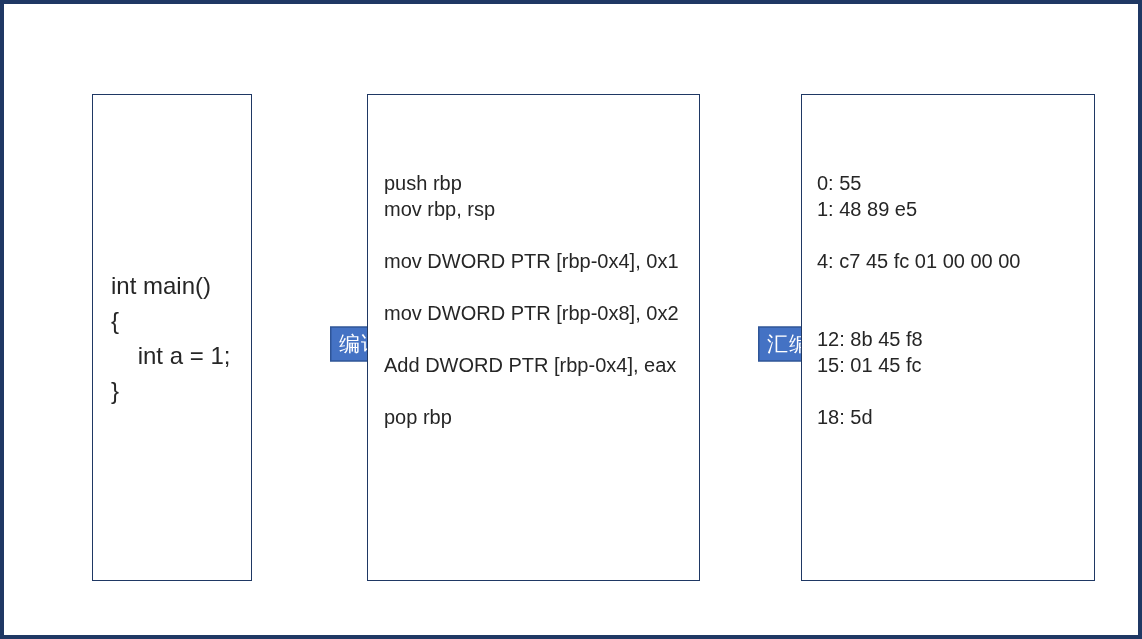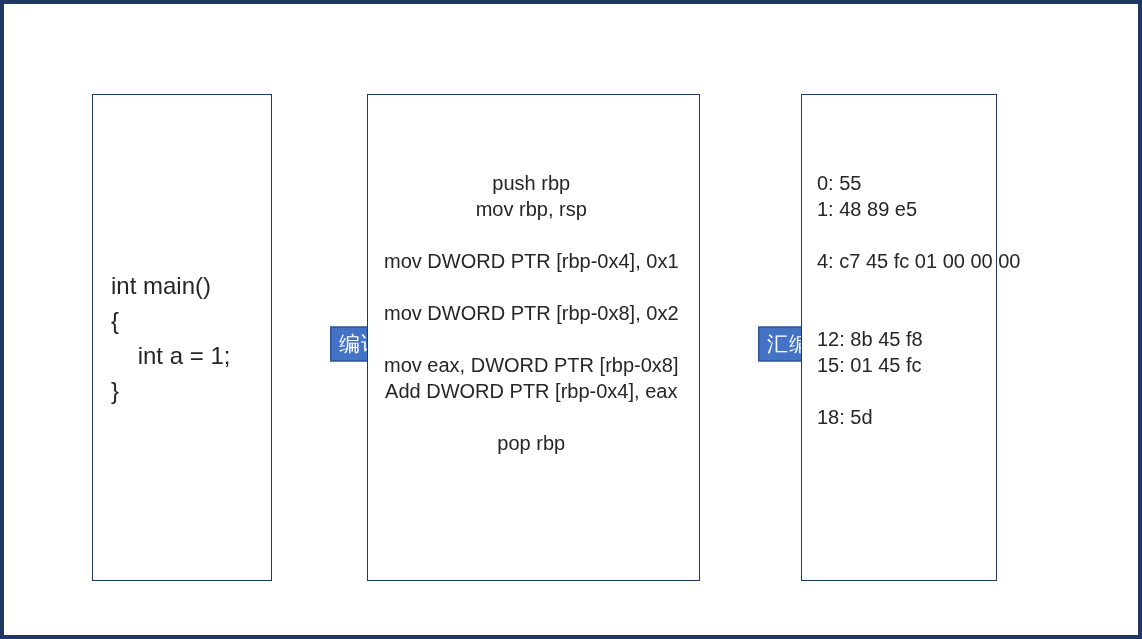--- a/index.html
+++ b/index.html
@@ -17,27 +17,27 @@
   .box {
     position: absolute;
     top: 90px;
     height: 487px;
     border: 1.5px solid #1F3864;
     background: #ffffff;
     display: flex;
     flex-direction: column;
     align-items: flex-start;
   }
-  .box-source   { left: 88px;  width: 180px; justify-content: center; padding-left: 18px; }
+  .box-source   { left: 88px;  width: 160px; justify-content: center; padding-left: 18px; }
   .box-assembly { left: 363px; width: 333px; padding-top: 75px; padding-left: 16px; }
-  .box-machine  { left: 797px; width: 196px; padding-top: 75px; padding-left: 15px; }
+  .box-machine  { left: 797px; width: 294px; padding-top: 75px; padding-left: 15px; }
 
   .code { white-space: pre; }
   .source-code  { font-size: 24px; line-height: 35px; }
-  .asm-code     { font-size: 20px; line-height: 26px; text-align: center; }
+  .asm-code     { font-size: 20px; line-height: 26px; }
   .machine-code { font-size: 20px; line-height: 26px; }
 
   .arrow {
     position: absolute;
     top: 308px;
     width: 80px;
     height: 64px;
     margin-left: 48px;
   }
   .arrow-compile  { left: 278px; }
@@ -66,21 +66,21 @@
   </div>
 
   <div class="arrow arrow-compile">
     <svg viewBox="0 0 80 64" preserveAspectRatio="none" aria-hidden="true">
       <polygon points="0.75,15 49,15 49,1 79,32 49,63 49,49 0.75,49" fill="#4472C4" stroke="#2F5597" stroke-width="1.5"></polygon>
     </svg>
     <span class="arrow-label">编译</span>
   </div>
 
   <div class="box box-assembly">
-    <div class="code asm-code"><div>push rbp</div><div>mov rbp, rsp</div><div>&nbsp;</div><div>mov DWORD PTR [rbp-0x4], 0x1</div><div>&nbsp;</div><div>mov DWORD PTR [rbp-0x8], 0x2</div><div>&nbsp;</div><div>mov eax, DWORD PTR [rbp-0x8]</div><div>Add DWORD PTR [rbp-0x4], eax</div><div>&nbsp;</div><div>pop rbp</div></div>
+    <div class="code asm-code"><div>push rbp</div><div>mov rbp, rsp</div><div>&nbsp;</div><div>mov DWORD PTR [rbp-0x4], 0x1</div><div>&nbsp;</div><div>mov DWORD PTR [rbp-0x8], 0x2</div><div>&nbsp;</div><div>Add DWORD PTR [rbp-0x4], eax</div><div>&nbsp;</div><div>pop rbp</div></div>
   </div>
 
   <div class="arrow arrow-assemble">
     <svg viewBox="0 0 80 64" preserveAspectRatio="none" aria-hidden="true">
       <polygon points="0.75,15 49,15 49,1 79,32 49,63 49,49 0.75,49" fill="#4472C4" stroke="#2F5597" stroke-width="1.5"></polygon>
     </svg>
     <span class="arrow-label">汇编</span>
   </div>
 
   <div class="box box-machine">

